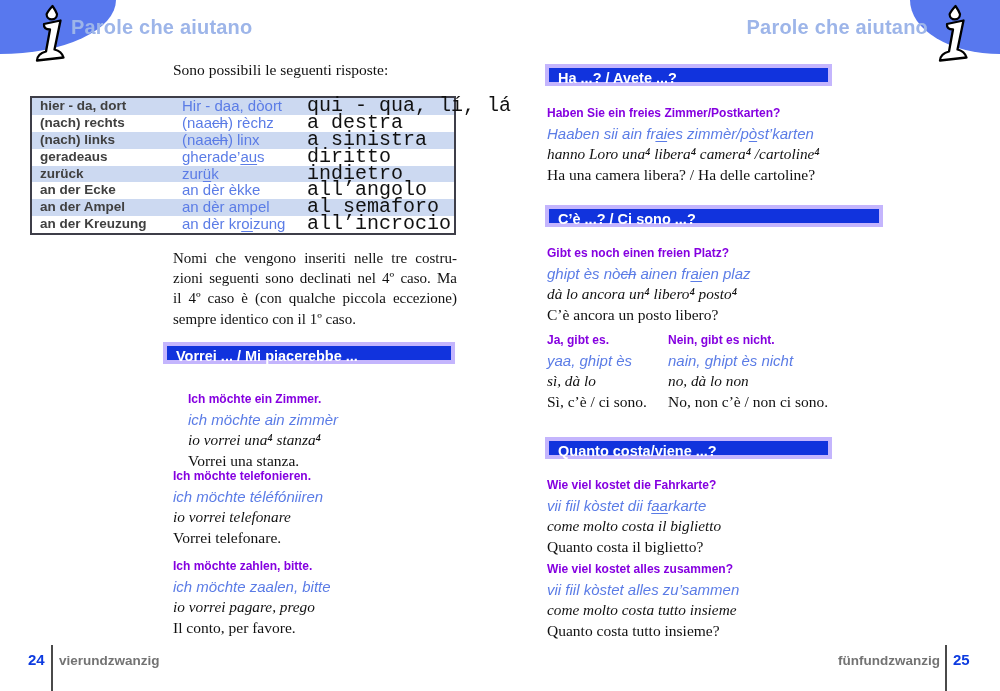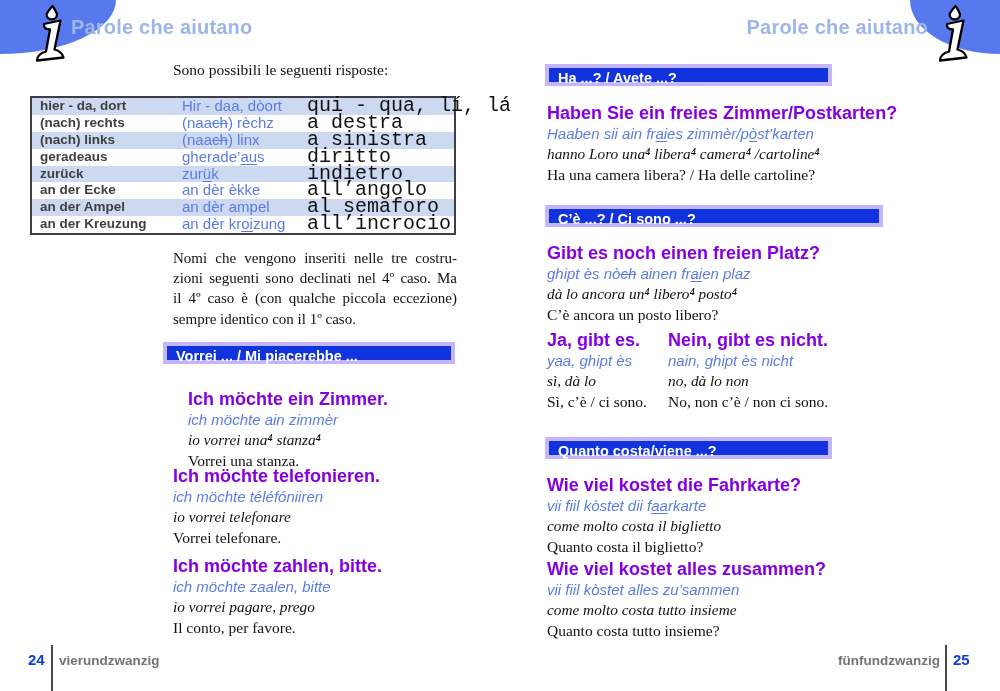--- a/index.html
+++ b/index.html
@@ -21,21 +21,21 @@
   .c-de{color:#404040;font-weight:bold;font-size:13.5px;}
   .c-pr{color:#5b7ce6;font-size:15px;}
   .c-it{font-family:Liberation Mono, monospace;font-size:20px;}
   .para{position:absolute;left:173px;top:248px;width:284px;font-family:"Liberation Serif",serif;font-size:15px;}
   .pline{line-height:20.2px;}
   .pline.just{text-align:justify;text-align-last:justify;}
   .bar{position:absolute;height:22px;box-sizing:border-box;background:#1133dd;border:4px solid #c4b5fd;
        color:#fff;font-weight:bold;font-size:14.5px;line-height:20px;padding-left:9px;white-space:nowrap;}
   .phrase{position:absolute;white-space:nowrap;}
   .phrase div{line-height:20.5px;}
-  .l-de{color:#8500e0;font-weight:bold;font-size:18px;}
+  .l-de{color:#8500e0;font-weight:bold;font-size:12px;}
   .l-pr{color:#5b7ce6;font-style:italic;font-size:15px;}
   .l-lit{font-family:"Liberation Serif",serif;font-style:italic;font-size:15.3px;}
   .l-it{font-family:"Liberation Serif",serif;font-size:15.5px;}
   .mk-u{text-decoration:underline;text-underline-offset:2px;}
   .mk-s{text-decoration:line-through;}
   .pnum{position:absolute;top:651px;color:#0d3be0;font-weight:bold;font-size:15px;}
   .pword{position:absolute;top:653px;color:#737373;font-weight:bold;font-size:13.5px;}
   .vline{position:absolute;top:645px;width:2px;height:46px;background:#4a4a4a;}
 </style>
 </head>

